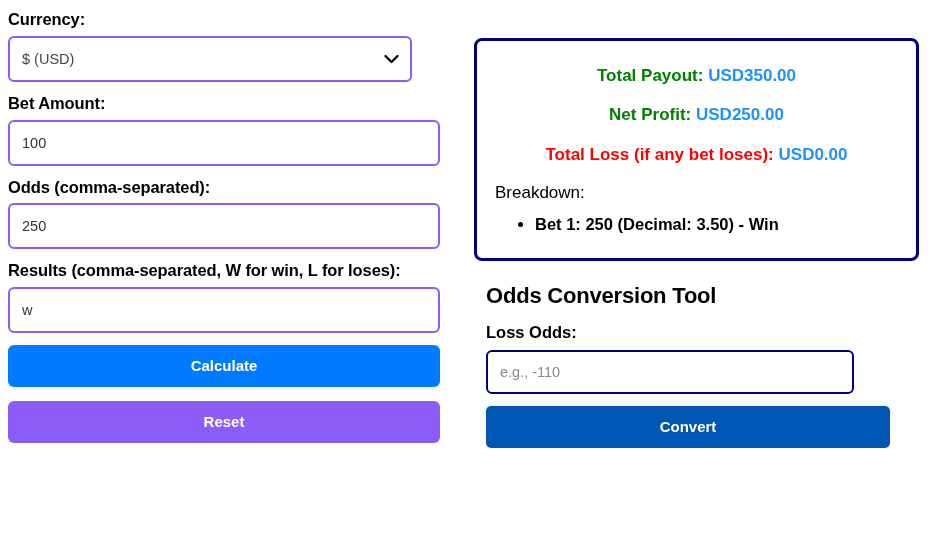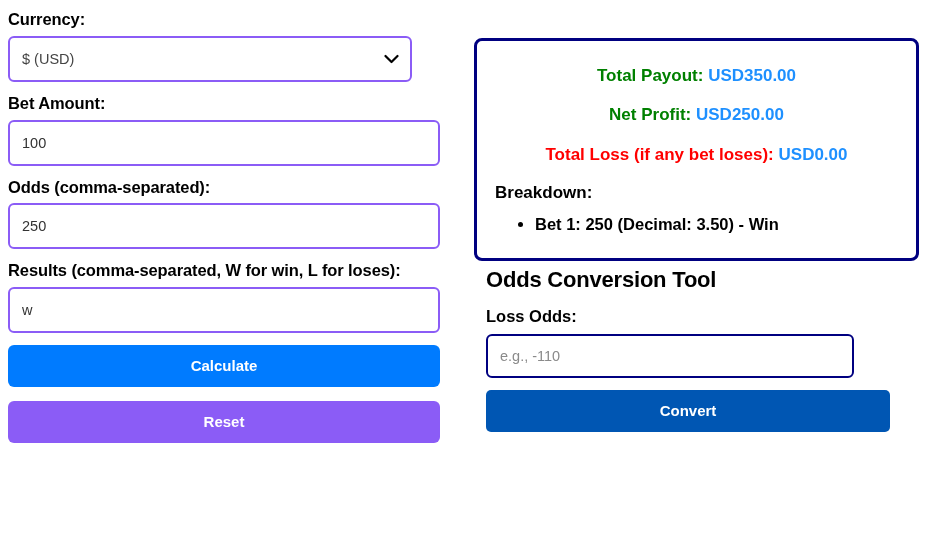--- a/index.html
+++ b/index.html
@@ -108,39 +108,39 @@
     flex: 0 0 460px;
     padding: 38px 0 0 26px;
   }
 
   .results-box {
     width: 445px;
     border: 3px solid #000080;
     border-radius: 8px;
     background: #ffffff;
     padding: 14px 16px 18px 16px;
-    margin-bottom: 6px;
+    margin-bottom: 22px;
   }
 
   .result-line {
     text-align: center;
     font-size: 17px;
     font-weight: bold;
     margin: 9px 0 18px 0;
     line-height: 1.25;
     white-space: nowrap;
   }
   .result-line:nth-of-type(1) { margin-top: 10px; }
   .res-label-green { color: #008000; }
   .res-label-red   { color: #ff0000; }
   .res-value       { color: #1e90ff; }
 
   .breakdown-title {
     font-size: 17px;
-    font-weight: bold;
+    font-weight: normal;
     color: #000000;
     margin: 14px 0 10px 2px;
     text-align: left;
   }
   .breakdown-list {
     margin: 0 0 4px 0;
     padding-left: 42px;
     list-style: disc;
   }
   .breakdown-list li {

